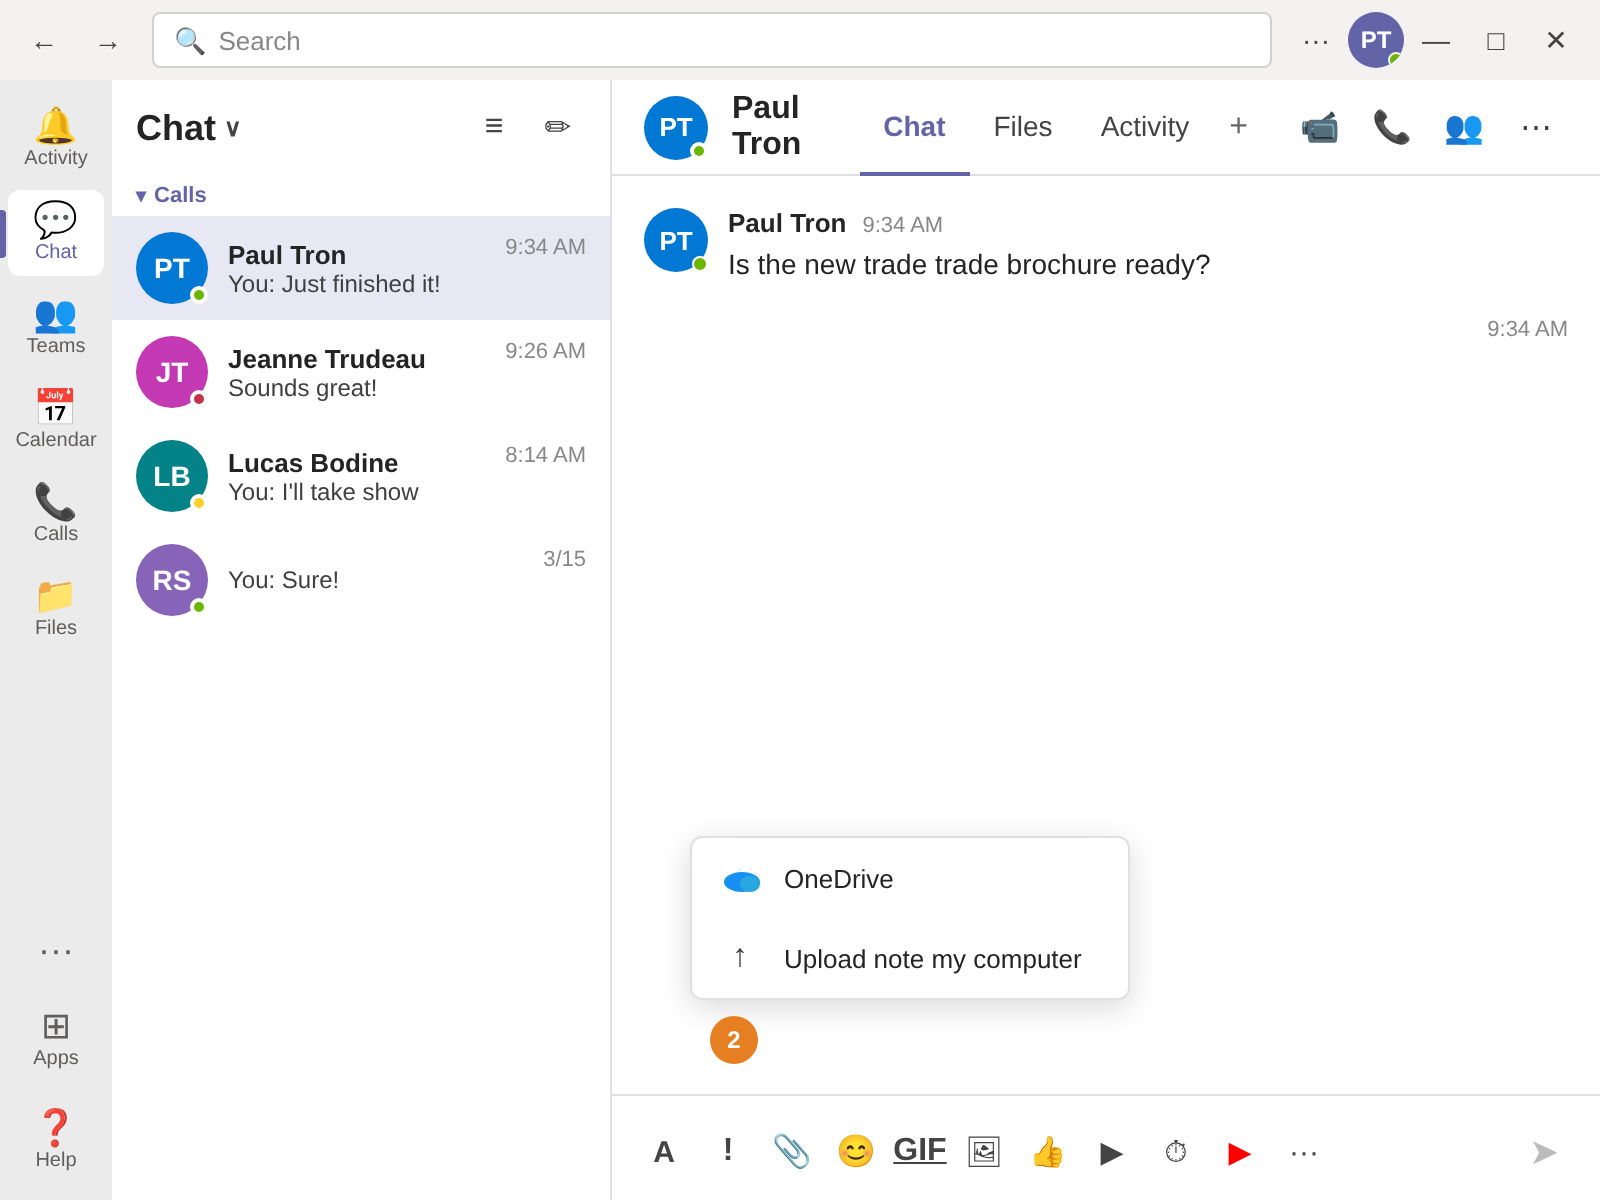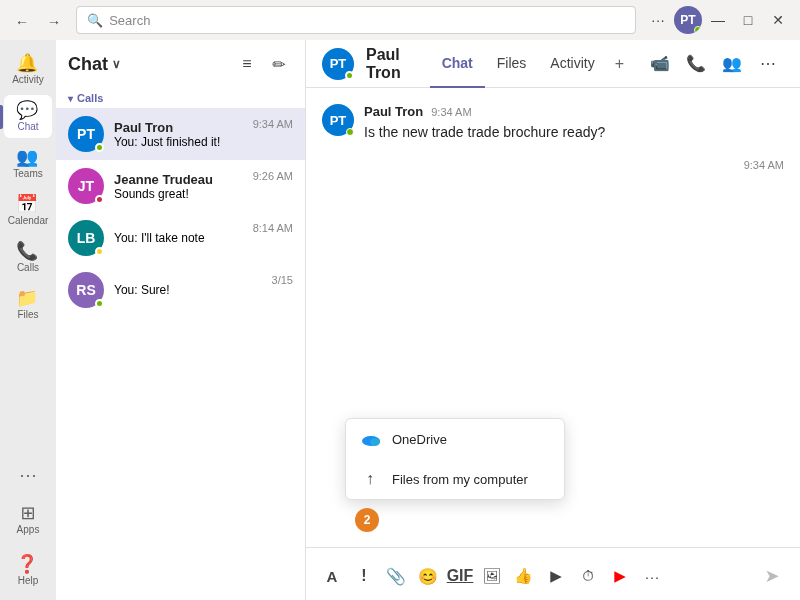--- a/index.html
+++ b/index.html
@@ -251,21 +251,21 @@
     .chat-name {
       font-size: 13px;
       font-weight: 600;
       color: #242424;
       white-space: nowrap;
       overflow: hidden;
       text-overflow: ellipsis;
     }
     .chat-preview {
       font-size: 12px;
-      color: #000000;
+      color: #404040;
       white-space: nowrap;
       overflow: hidden;
       text-overflow: ellipsis;
     }
     .chat-time {
       font-size: 11px;
       color: #888;
       flex-shrink: 0;
       align-self: flex-start;
       margin-top: 2px;
@@ -638,21 +638,22 @@
       <div class="chat-preview">Sounds great!</div>
     </div>
     <div class="chat-time">9:26 AM</div>
   </div>
         <div class="chat-item">
     <div class="chat-avatar" style="background:#038387;">
       LB
       <div class="status-dot" style="background:#f8d22a;"></div>
     </div>
     <div class="chat-info">
-      <div class="chat-preview">You: I'll take note</div>
+      <div class="chat-name">Lucas Bodine</div>
+      <div class="chat-preview">You: I'll take show</div>
     </div>
     <div class="chat-time">8:14 AM</div>
   </div>
         <div class="chat-item">
     <div class="chat-avatar" style="background:#8764b8;">
       RS
       <div class="status-dot" style="background:#6bb700;"></div>
     </div>
     <div class="chat-info">
       <div class="chat-preview">You: Sure!</div>
@@ -713,21 +714,21 @@
           <svg width="20" height="14" viewBox="0 0 20 14">
             <path d="M7.5 5.5C8.5 3.5 10.5 2 13 2c3.3 0 6 2.7 6 6 0 .2 0 .4-.02.6H19c0-.2.02-.4.02-.6A5.98 5.98 0 0013 2a5.98 5.98 0 00-5.5 3.5z" fill="#0078d4"></path>
             <ellipse cx="11" cy="9" rx="9" ry="5" fill="#1890f1"></ellipse>
             <ellipse cx="15" cy="10" rx="5" ry="4" fill="#28a8e0"></ellipse>
           </svg>
         </span>
         <span>OneDrive</span>
       </div>
       <div class="popup-menu-item">
         <span class="popup-menu-icon" style="font-size:16px;color:#444;">↑</span>
-        <span>Files from my computer</span>
+        <span>Upload note my computer</span>
       </div>
     </div>
 
     <div class="badge-circle">2</div>
 
     <div class="compose-area">
       <div class="compose-toolbar">
         <button class="compose-btn" style="font-size:15px;font-weight:bold;color:#444;">A</button>
         <button class="compose-btn" style="font-size:16px;font-weight:bold;color:#444;">!</button>
         <button class="compose-btn compose-btn-active" style="font-size:16px;color:#6264a7;">📎</button>

